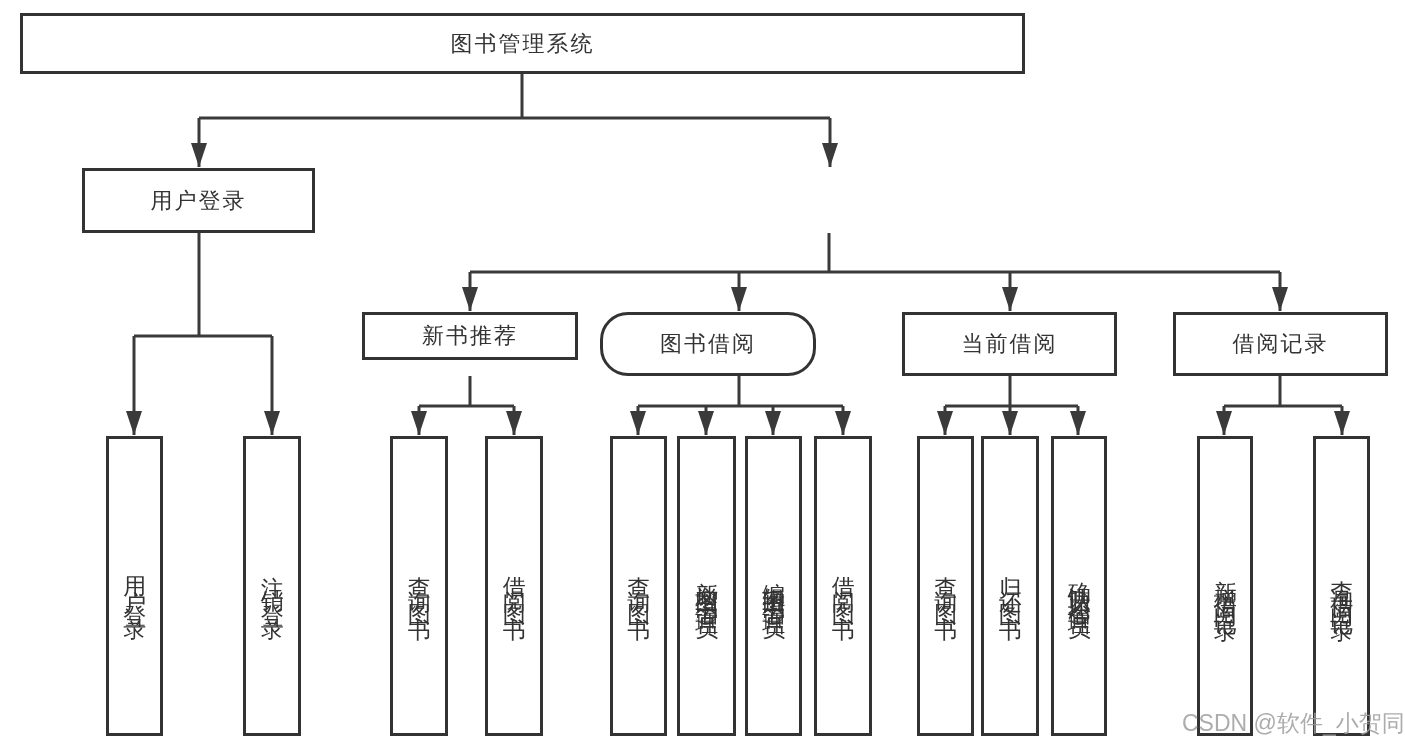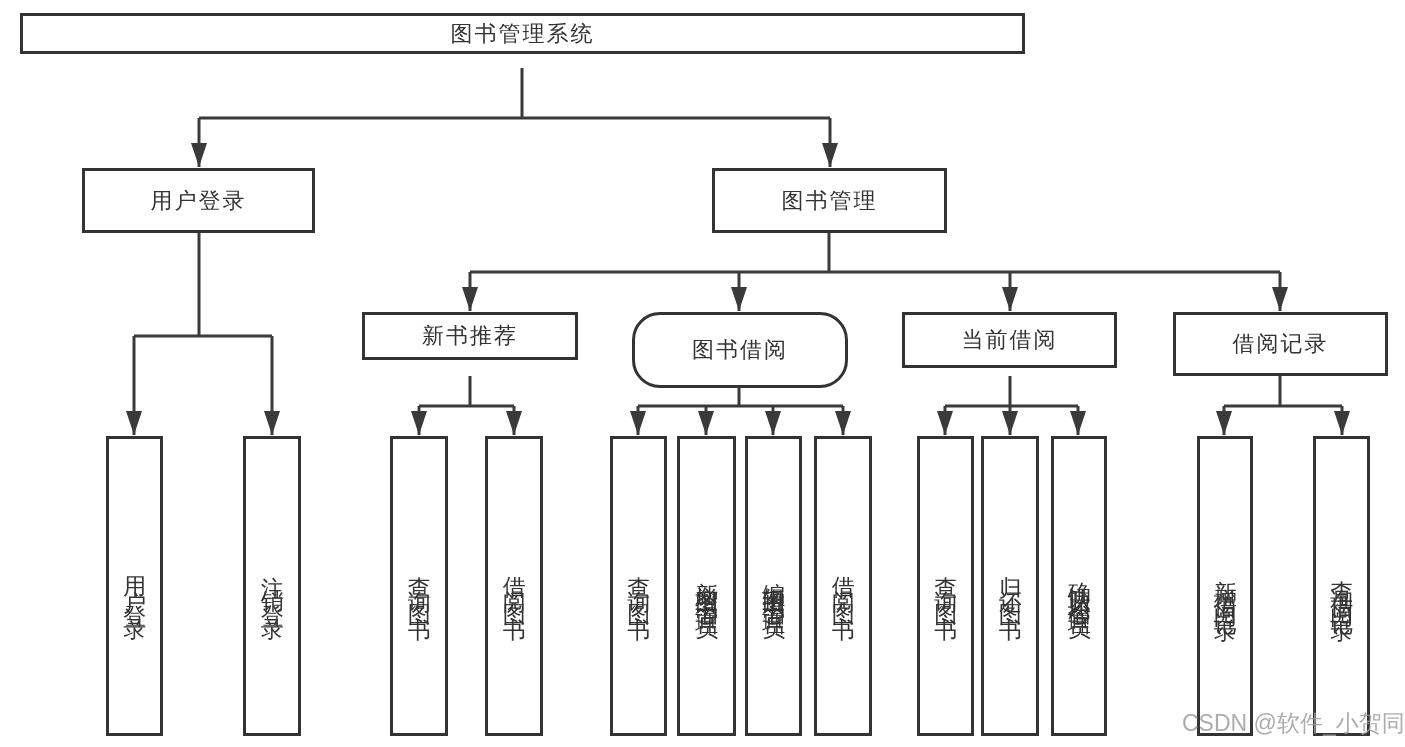--- a/index.html
+++ b/index.html
@@ -112,38 +112,35 @@
       </g>
 
       <g>
         <path d="M1280 376 V406 M1224 406 H1342"></path>
         <line x1="1224" y1="406" x2="1224" y2="435" marker-end="url(#arrow)"></line>
         <line x1="1342" y1="406" x2="1342" y2="435" marker-end="url(#arrow)"></line>
       </g>
     </g>
   </svg>
 
-  <div class="box box-h" style="left:20px; top:13px; width:1005px; height:41px;justify-content:center;">
+  <div class="box box-h" style="left:20px; top:13px; width:1005px; height:61px;justify-content:center;">
     <span class="label">图书管理系统</span>
   </div>
 
   <div class="box box-h" style="left:82px; top:168px; width:233px; height:65px;">
     <span class="label">用户登录</span>
   </div>
-  <div class="box box-h" style="left:712px; top:168px; width:235px; height:65px;">
-    <span class="label">图书管理</span>
-  </div>
 
   <div class="box box-h" style="left:362px; top:312px; width:216px; height:48px;">
     <span class="label">新书推荐</span>
   </div>
-  <div class="box box-h" style="left:632px; top:312px; width:216px; height:76px;border-radius:28px;">
+  <div class="box box-h" style="left:600px; top:312px; width:216px; height:64px;border-radius:28px;">
     <span class="label">图书借阅</span>
   </div>
-  <div class="box box-h" style="left:902px; top:312px; width:215px; height:56px;">
+  <div class="box box-h" style="left:902px; top:312px; width:215px; height:64px;">
     <span class="label">当前借阅</span>
   </div>
   <div class="box box-h" style="left:1173px; top:312px; width:215px; height:64px;">
     <span class="label">借阅记录</span>
   </div>
 
   <div class="box box-v" style="left:106px; top:436px; width:57px; height:300px;">
     <span class="label">用户登录</span>
   </div>
   <div class="box box-v" style="left:243px; top:436px; width:58px; height:300px;">

